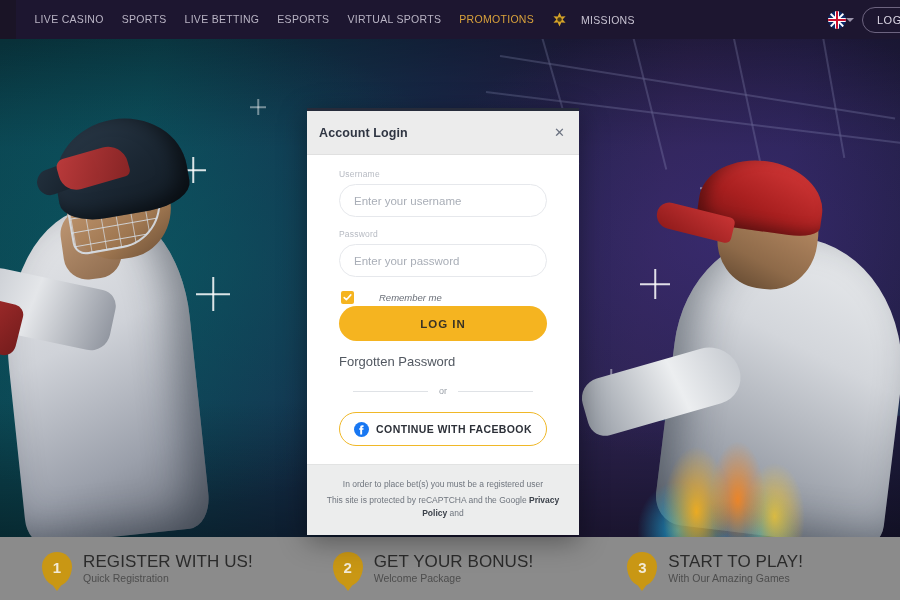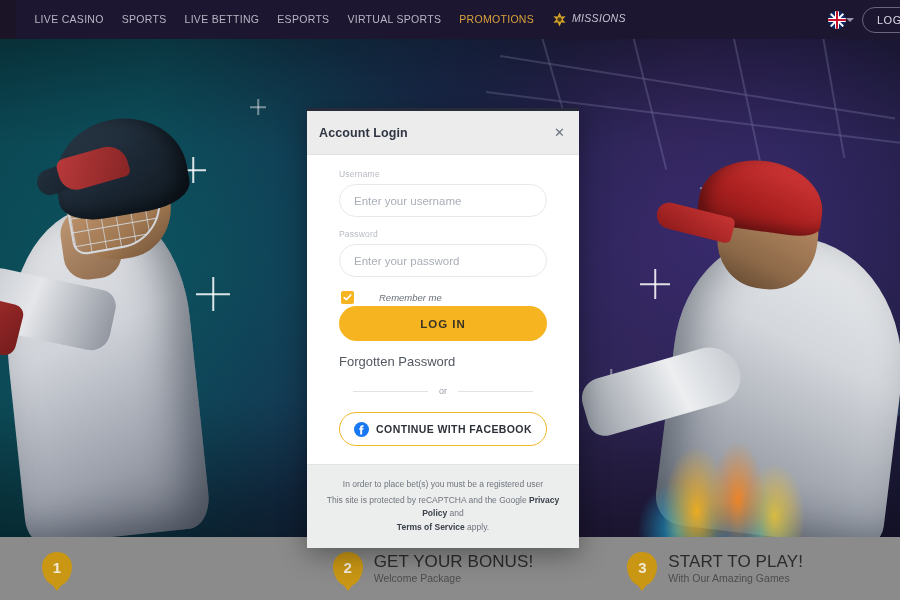--- a/index.html
+++ b/index.html
@@ -37,25 +37,24 @@
     font-size: 10.5px;
     letter-spacing: .3px;
     padding: 0 9px;
     line-height: 39px;
     cursor: pointer;
   }
   .nav-item.promo { color: #d9a23b; }
   .nav-item.first { padding-left: 0; }
   .nav-missions {
     display: flex;
-    align-items: flex-start;
-    gap: 5px;
+    align-items: center;
+    gap: 14px;
     padding: 0 9px;
     cursor: pointer;
-    font-style: italic;
   }
   .missions-badge {
     width: 15px; height: 15px;
     position: relative;
     flex: 0 0 auto;
   }
   .missions-badge svg { display: block; }
   .nav-missions span {
     color: #c8c3d2;
     font-size: 10.5px;
@@ -618,20 +617,24 @@
   <div id="splash"></div>
 
   <div id="hero-text">WE                                                              ोनस</div>
 </div>
 
 <div id="promo">
   <div class="promo-step">
     <div class="step-badge">
       <span>1</span>
     </div>
+    <div>
+      <div class="step-title">REGISTER WITH US!</div>
+      <div class="step-sub">Quick Registration</div>
+    </div>
   </div>
   <div class="promo-step">
     <div class="step-badge">
       <span>2</span>
     </div>
     <div>
       <div class="step-title">GET YOUR BONUS!</div>
       <div class="step-sub">Welcome Package</div>
     </div>
   </div>
@@ -688,16 +691,15 @@
         <path d="M15.1 12.5h-2.1V20h-3.1v-7.5H8.3V9.9h1.6V8.4c0-2.1 1-3.3 3.4-3.3h2v2.7h-1.3c-.8 0-.9.3-.9.9v1.2h2.2l-.2 2.6z" fill="#fff"></path>
       </svg>
       <span id="fb-label">CONTINUE WITH FACEBOOK</span>
     </div>
 
   </div>
 
   <div id="modal-footer">
     <div class="foot-line">In order to place bet(s) you must be a registered user</div>
     <div class="foot-line two"><span>This site is protected by reCAPTCHA and the Google </span><span class="foot-strong">Privacy Policy</span><span> and</span></div>
-    <div class="foot-line"><span class="foot-strong">Terms of Service</span><span> apply.</span></div>
   </div>
 
 </div>
 
 </body></html>

